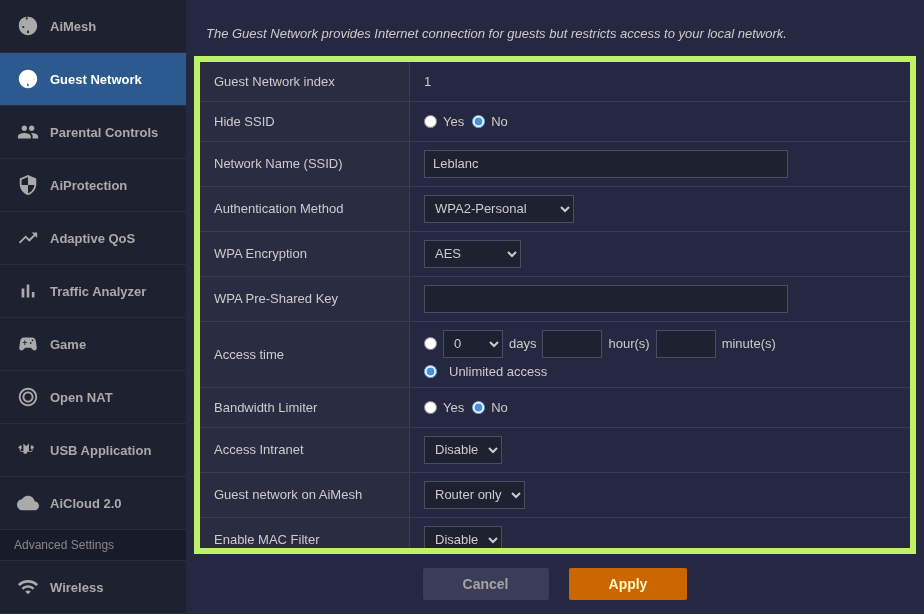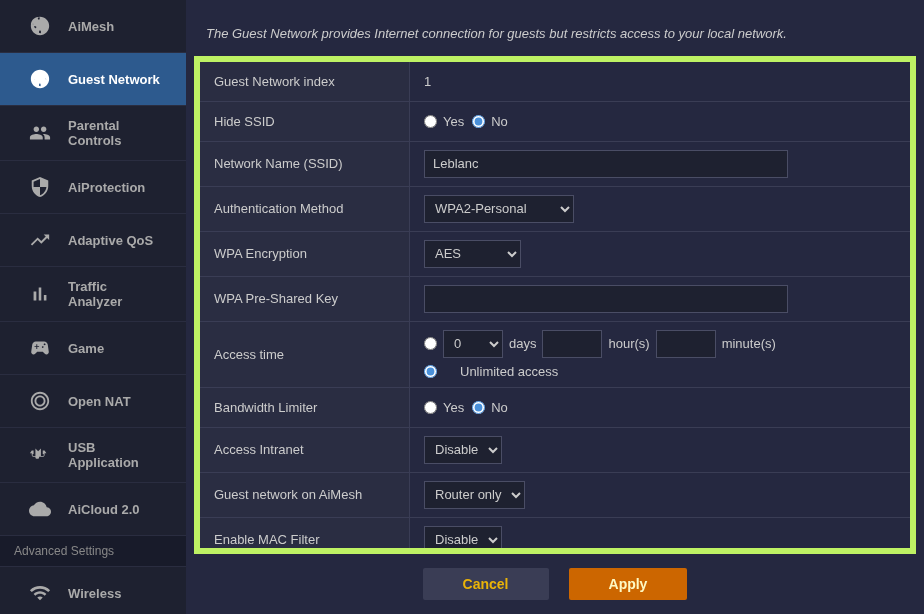--- a/index.html
+++ b/index.html
@@ -21,25 +21,25 @@
       background: #1e2130;
       display: flex;
       flex-direction: column;
       height: 614px;
       overflow: hidden;
     }
 
     .sidebar-item {
       display: flex;
       align-items: center;
-      padding: 12px 26px;
+      padding: 12px 14px;
       cursor: pointer;
       color: #aaa;
       border-bottom: 1px solid #2a2d40;
-      gap: 14px;
+      gap: 8px;
     }
     .sidebar-item.active {
       background: #2d5a8e;
       color: #fff;
     }
 
     .sidebar-icon {
       width: 28px;
       height: 28px;
       display: flex;
@@ -174,35 +174,35 @@
       padding: 8px 40px;
       font-size: 14px;
       font-weight: bold;
       border: none;
       cursor: pointer;
       border-radius: 2px;
     }
 
     .btn-cancel {
       background: #3a3d55;
-      color: #eab308;
+      color: #a3a3a3;
     }
 
     .btn-apply {
       background: #cc6600;
       color: #fef9c3;
     }
 
     
     svg { fill: currentColor; }
 
     .unlimited-label {
       display: flex;
       align-items: center;
-      gap: 23px;
+      gap: 12px;
       color: #ccc;
     }
   </style>
 </head>
 <body>
 
 <nav class="sidebar">
 
   <div class="sidebar-item">
     <div class="sidebar-icon">

